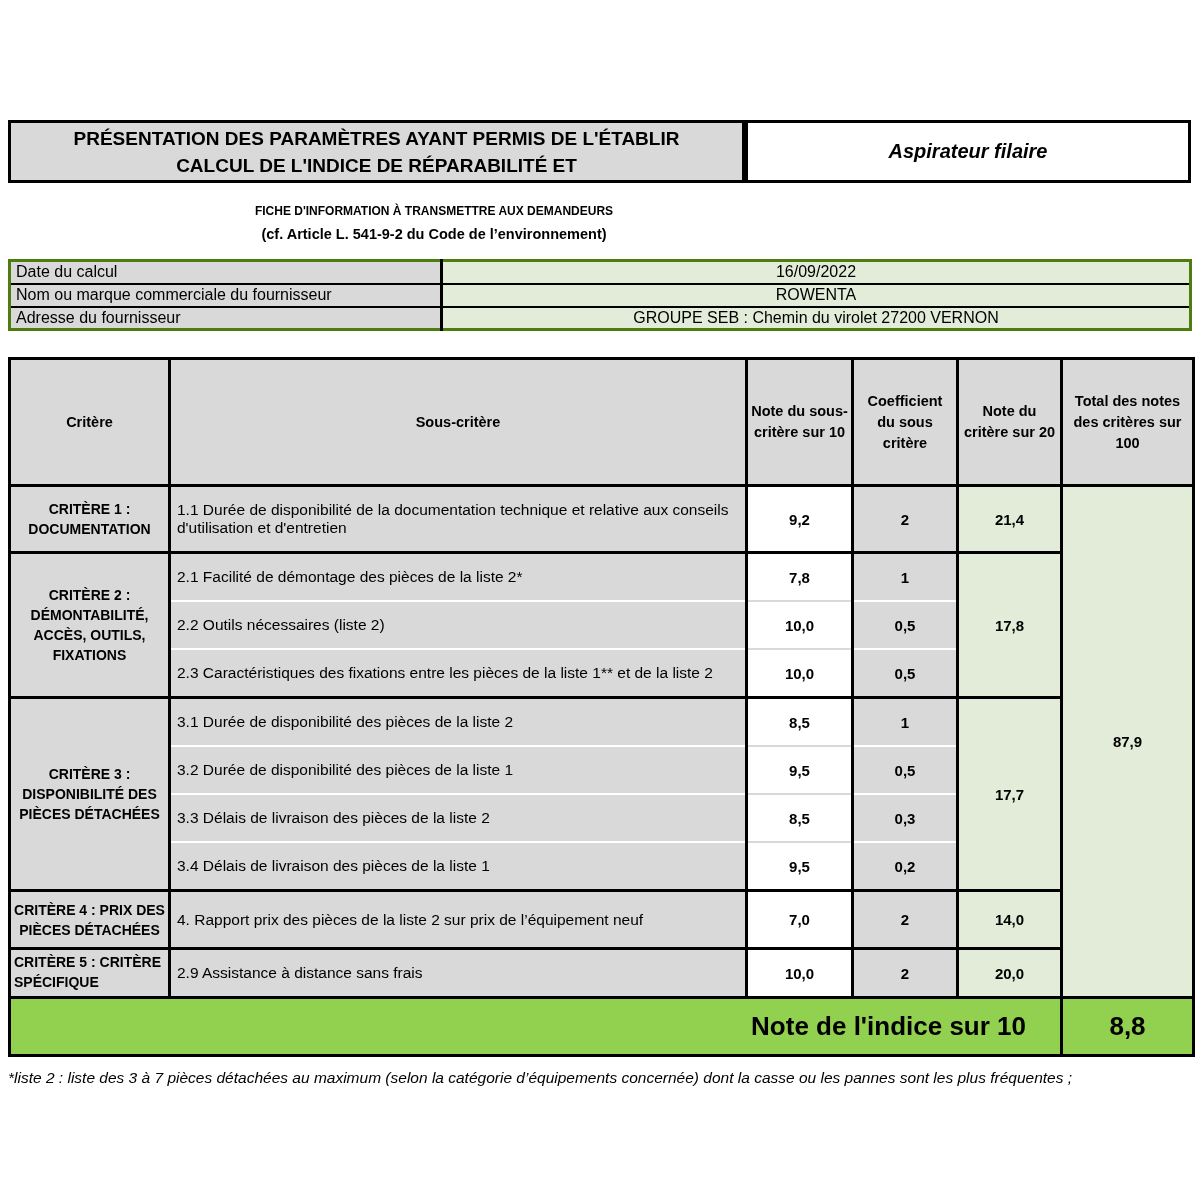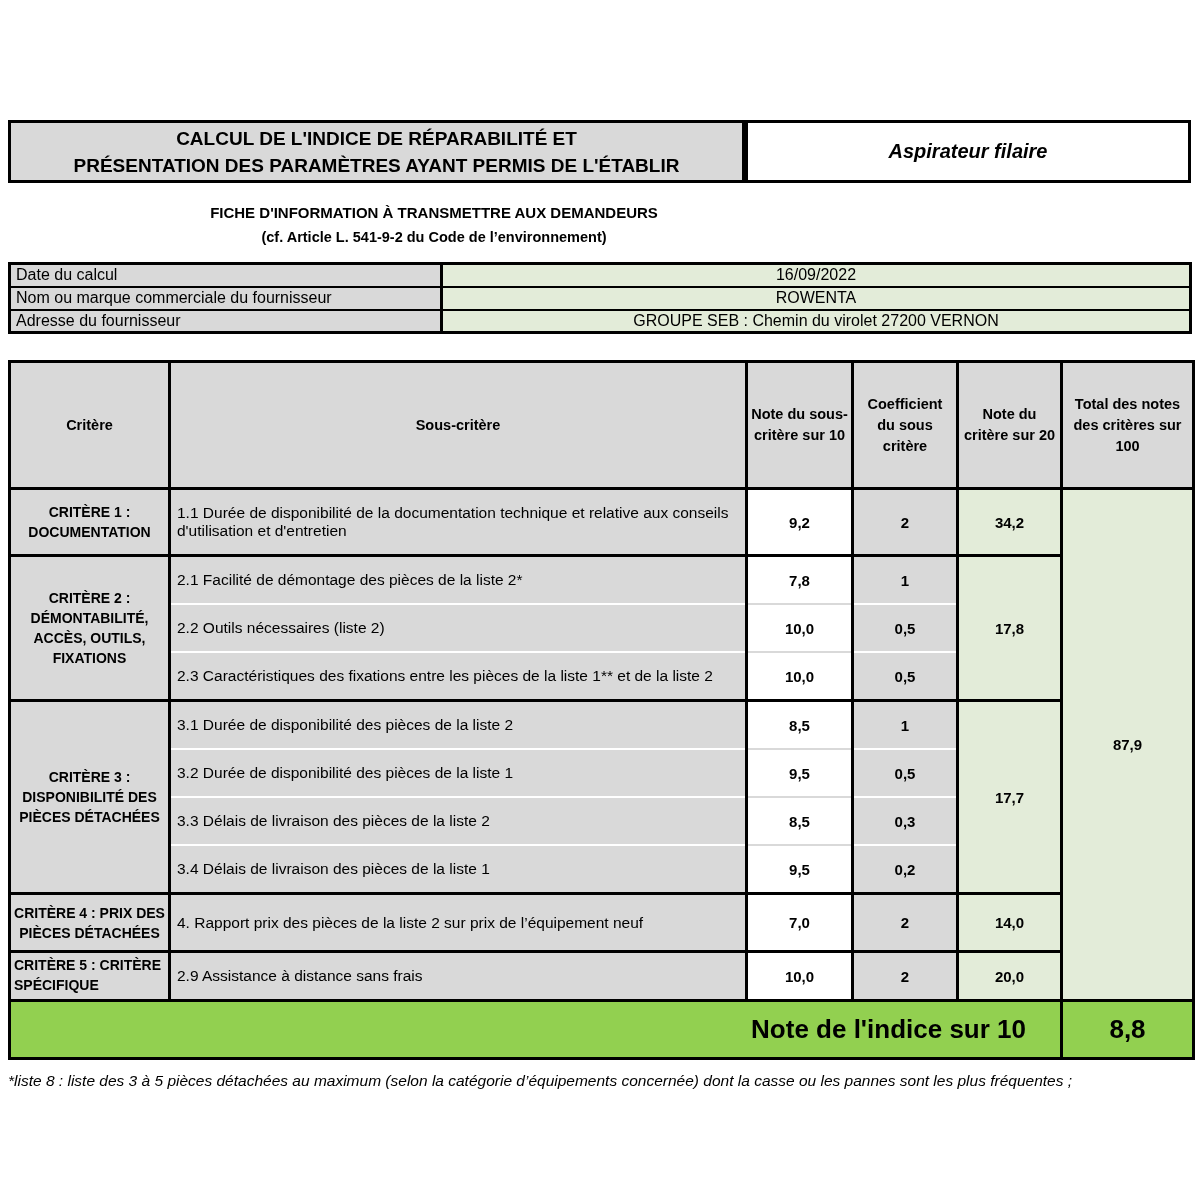--- a/index.html
+++ b/index.html
@@ -26,26 +26,26 @@
     width: 447px; height: 63px;
     background: #ffffff;
     border: 3px solid #000; border-left: 4px solid #000;
     margin-left: -1px;
     display: flex; justify-content: center; align-items: center;
     font-weight: bold; font-style: italic; font-size: 20px;
   }
 
   
   .subtitle { width: 852px; text-align: center; margin-top: 21px; font-weight: bold; }
-  .subtitle .l1 { font-size: 15px; }
+  .subtitle .l1 { font-size: 12px; }
   .subtitle .l2 { font-size: 14.5px; margin-top: 8px; }
 
   
   table { border-collapse: collapse; }
-  .info-table { width: 1184px; margin-top: 17px; border: 3px solid #000000; table-layout: fixed; }
+  .info-table { width: 1184px; margin-top: 17px; border: 3px solid #4d7c0f; table-layout: fixed; }
   .info-table td { border: 2px solid #000; height: 23px; font-size: 16px; padding: 0 5px; overflow: hidden; white-space: nowrap; }
   .info-table td.info-label { background: #d9d9d9; width: 432px; border-right: 3px solid #000; }
   .info-table td.info-value { background: #e3ecd9; text-align: center; }
 
   
   .main-table { width: 1184px; margin-top: 26px; border: 3px solid #000; table-layout: fixed; }
   .main-table col.c1 { width: 160px; }
   .main-table col.c2 { width: 577px; }
   .main-table col.c3 { width: 106px; }
   .main-table col.c4 { width: 105px; }
@@ -99,22 +99,22 @@
   .footnotes { margin-top: 7px; width: 1188px; font-style: italic; font-size: 15.5px; line-height: 28px; font-weight: 500; }
   .footnotes p { margin: 0; }
 </style>
 </head>
 <body>
 
 <div class="page">
 
   <div class="top-header">
     <div class="hleft">
+      <div>PRÉSENTATION DES PARAMÈTRES AYANT PERMIS DE L'ÉTABLIR</div>
       <div>CALCUL DE L'INDICE DE RÉPARABILITÉ ET</div>
-      <div>PRÉSENTATION DES PARAMÈTRES AYANT PERMIS DE L'ÉTABLIR</div>
     </div>
     <div class="hright">
       <span>Aspirateur filaire</span>
     </div>
   </div>
 
   <div class="subtitle">
     <div class="l1">FICHE D'INFORMATION À TRANSMETTRE AUX DEMANDEURS</div>
     <div class="l2">(cf. Article L. 541-9-2 du Code de l’environnement)</div>
   </div>
@@ -153,21 +153,21 @@
         <th>Coefficient du sous critère</th>
         <th>Note du critère sur 20</th>
         <th>Total des notes des critères sur 100</th>
       </tr>
 
       <tr class="r-tall1">
         <td class="crit group-start">CRITÈRE 1 : DOCUMENTATION</td>
         <td class="sub group-start">1.1 Durée de disponibilité de la documentation technique et relative aux conseils d'utilisation et d'entretien</td>
         <td class="note group-start">9,2</td>
         <td class="coef group-start">2</td>
-        <td class="n20 group-start">34,2</td>
+        <td class="n20 group-start">21,4</td>
         <td class="total" rowspan="10">87,9</td>
       </tr>
 
       <tr class="r-sub">
         <td class="crit group-start" rowspan="3">CRITÈRE 2 : DÉMONTABILITÉ, ACCÈS, OUTILS, FIXATIONS</td>
         <td class="sub group-start">2.1 Facilité de démontage des pièces de la liste 2*</td>
         <td class="note group-start">7,8</td>
         <td class="coef group-start">1</td>
         <td class="n20 group-start" rowspan="3">17,8</td>
       </tr>
@@ -224,16 +224,16 @@
       </tr>
 
       <tr class="r-index">
         <td class="index-label" colspan="5">Note de l'indice sur 10</td>
         <td class="index-value">8,8</td>
       </tr>
     </tbody>
   </table>
 
   <div class="footnotes">
-    <p>*liste 8 : liste des 3 à 5 pièces détachées au maximum (selon la catégorie d’équipements concernée) dont la casse ou les pannes sont les plus fréquentes ;</p>
+    <p>*liste 2 : liste des 3 à 7 pièces détachées au maximum (selon la catégorie d’équipements concernée) dont la casse ou les pannes sont les plus fréquentes ;</p>
   </div>
 
 </div>
 
 </body></html>

